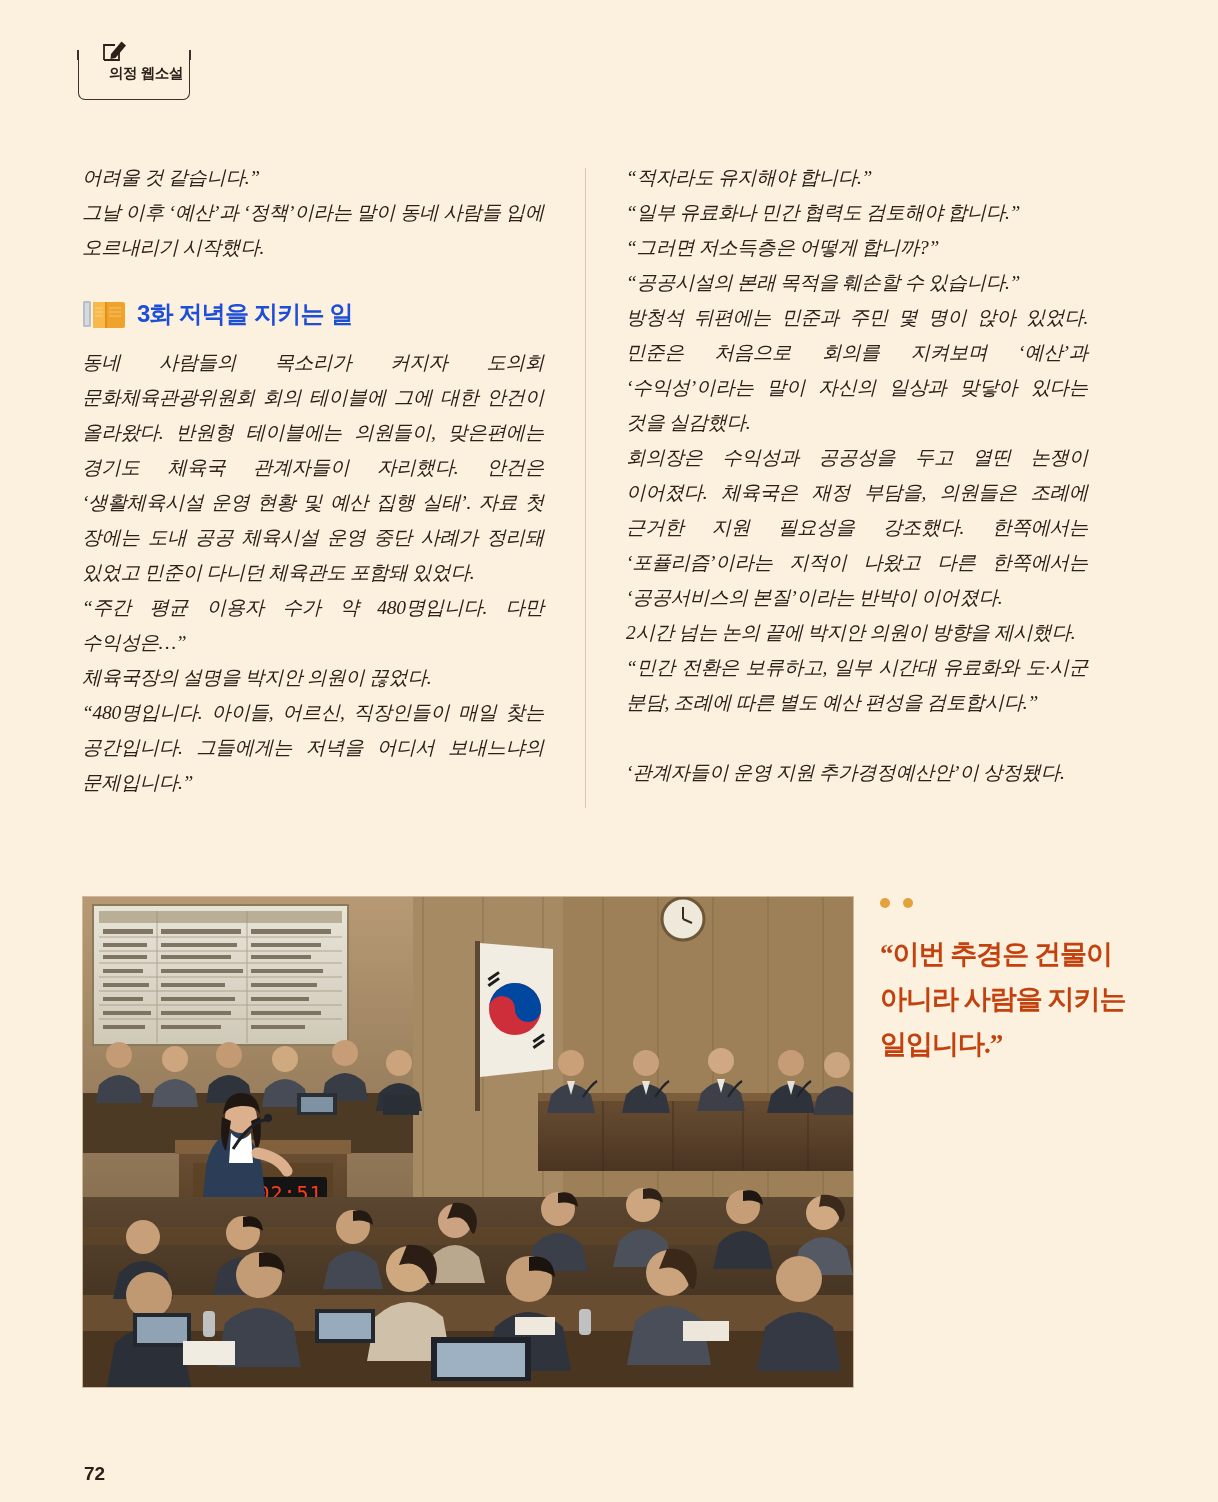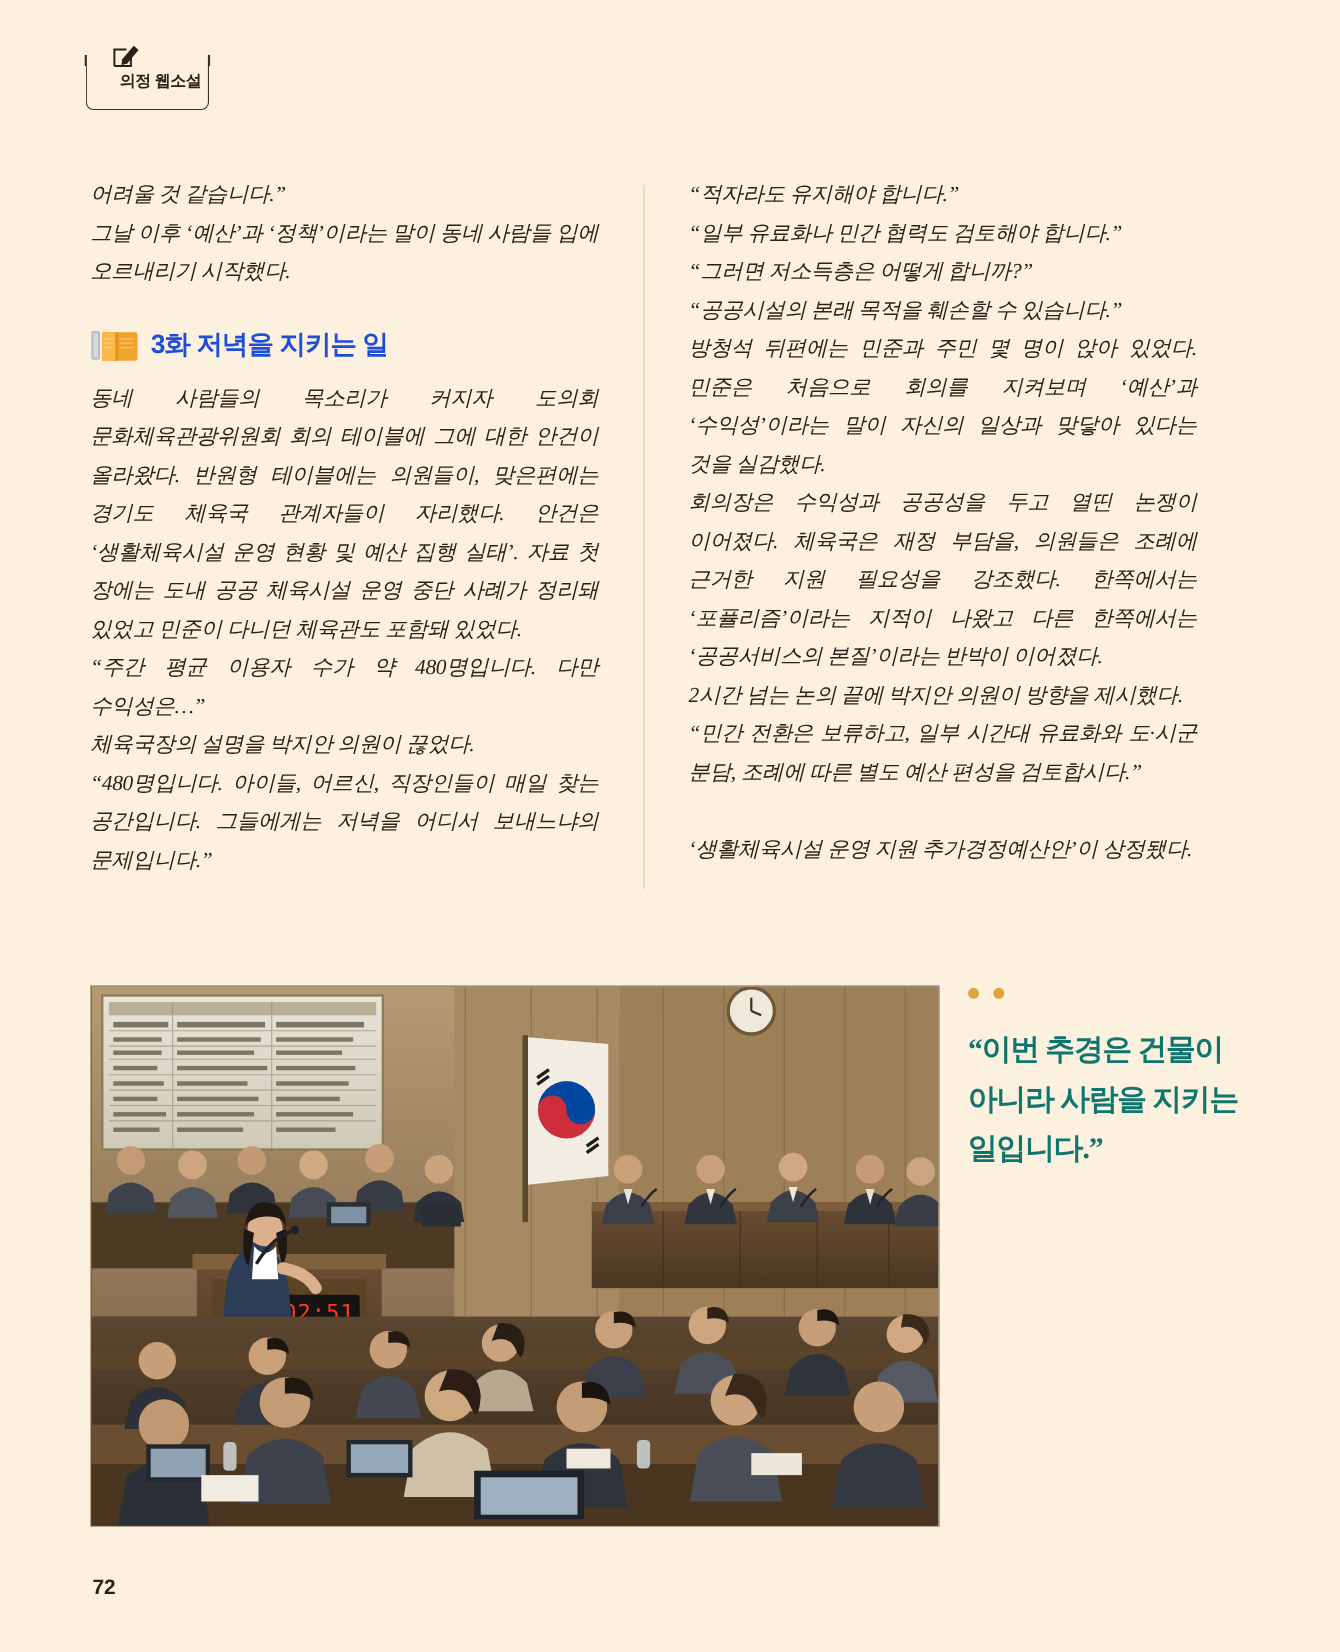--- a/index.html
+++ b/index.html
@@ -153,30 +153,30 @@
     width: 10px;
     height: 10px;
     border-radius: 50%;
     background: #e2a33c;
   }
   .pq-text {
     font-family: "Liberation Serif", serif;
     font-size: 27px;
     line-height: 45px;
     font-weight: bold;
-    color: #0f766e;
+    color: #c2410c;
     letter-spacing: -1px;
     word-break: keep-all;
   }
 
   
   .page-number {
     position: absolute;
     left: 84px;
-    top: 1433px;
+    top: 1463px;
     font-family: "Liberation Sans", sans-serif;
     font-size: 19px;
     font-weight: bold;
     color: #2b2119;
   }
 </style>
 </head>
 <body>
 
 <div class="header-badge">
@@ -223,21 +223,21 @@
   <div class="col right">
     <p class="para">“적자라도 유지해야 합니다.”</p>
     <p class="para">“일부 유료화나 민간 협력도 검토해야 합니다.”</p>
     <p class="para">“그러면 저소득층은 어떻게 합니까?”</p>
     <p class="para">“공공시설의 본래 목적을 훼손할 수 있습니다.”</p>
     <p class="para">방청석 뒤편에는 민준과 주민 몇 명이 앉아 있었다. 민준은 처음으로 회의를 지켜보며 ‘예산’과 ‘수익성’이라는 말이 자신의 일상과 맞닿아 있다는 것을 실감했다.</p>
     <p class="para">회의장은 수익성과 공공성을 두고 열띤 논쟁이 이어졌다. 체육국은 재정 부담을, 의원들은 조례에 근거한 지원 필요성을 강조했다. 한쪽에서는 ‘포퓰리즘’이라는 지적이 나왔고 다른 한쪽에서는 ‘공공서비스의 본질’이라는 반박이 이어졌다.</p>
     <p class="para">2시간 넘는 논의 끝에 박지안 의원이 방향을 제시했다.</p>
     <p class="para">“민간 전환은 보류하고, 일부 시간대 유료화와 도·시군 분담, 조례에 따른 별도 예산 편성을 검토합시다.”</p>
     <p class="para">&nbsp;</p>
-    <p class="para">‘생활체육시설 운영 지원 추가경정예산안’이 상정됐다.</p>
+    <p class="para">‘관계자들이 운영 지원 추가경정예산안’이 상정됐다.</p>
   </div>
 </div>
 
 <div class="photo">
   <svg width="770" height="490" viewBox="0 0 770 490">
     <defs>
       <linearGradient id="wall" x1="0" y1="0" x2="0" y2="1">
         <stop offset="0%" stop-color="#b79a74"></stop>
         <stop offset="100%" stop-color="#8a7152"></stop>
       </linearGradient>

